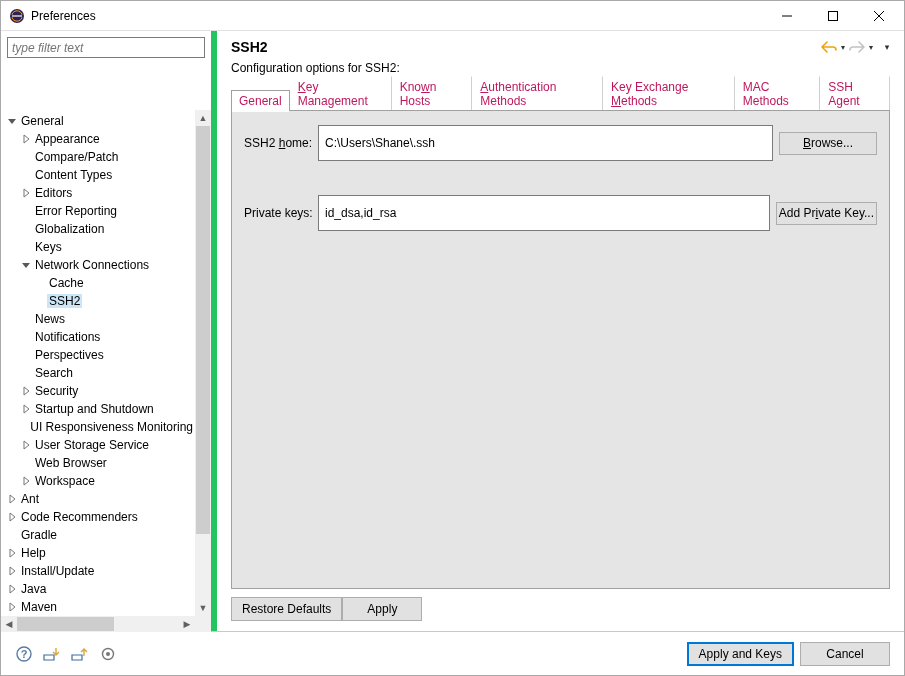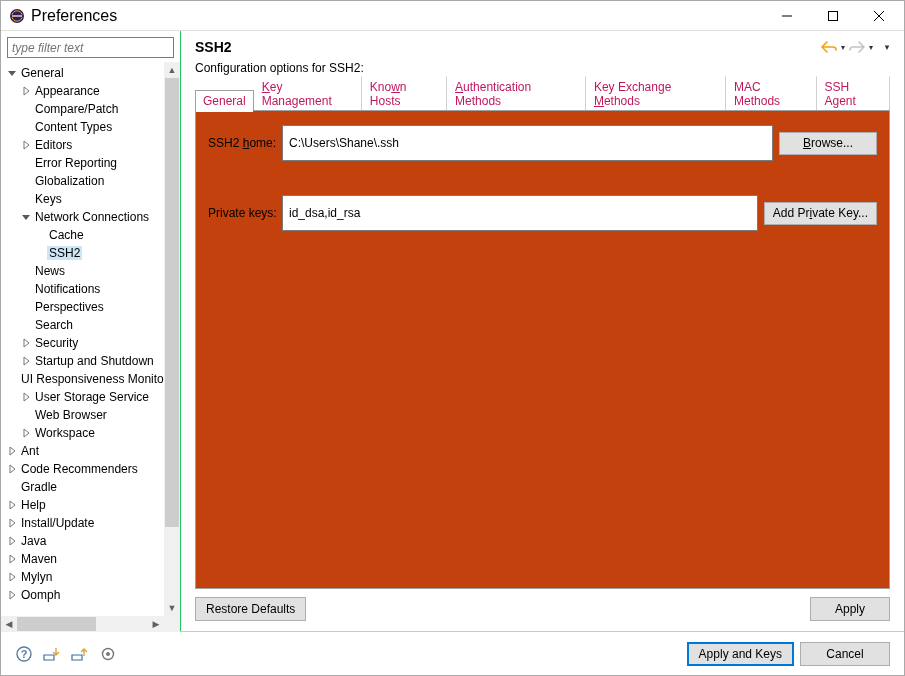--- a/index.html
+++ b/index.html
@@ -19,35 +19,35 @@
     background: #fff;
   }
   .titlebar {
     height: 30px;
     display: flex; align-items: center;
     padding: 0 2px 0 8px;
     background: #fff;
     border-bottom: 1px solid #e0e0e0;
   }
   .titlebar .icon { width: 16px; height: 16px; margin-right: 6px; }
-  .titlebar .title { flex: 1; font-size: 16px; }
+  .titlebar .title { flex: 1; font-size: 12px; }
   .titlebar .winbtns { display: flex; }
   .winbtn {
     width: 46px; height: 29px;
     display: flex; align-items: center; justify-content: center;
     font-family: "Segoe UI Symbol", sans-serif;
     font-size: 10px;
   }
   .body {
     flex: 1; display: flex; min-height: 0;
   }
   .sidebar {
-    width: 180px;
-    border-right: 1px solid #22c55e;
-    display: flex; flex-direction: column;
+    width: 216px;
+    border-right: 6px solid #22c55e;
+    display: flex; flex-direction: column; gap: 48px;
   }
   .filter-wrap { padding: 6px 6px 4px 6px; }
   .filter {
     width: 100%; height: 21px;
     border: 1px solid #7a7a7a;
     padding: 2px 4px;
     font-style: italic;
     color: #6d6d6d;
     font-size: 12px;
   }
@@ -133,45 +133,45 @@
   }
   .tab.sel::after{
     content:""; position:absolute; left:0; right:0; bottom:-1px; height:1px; background:#fff;
   }
   .tab:not(.sel) { border-right:1px solid #d0d0d0; }
   .tab .mn { text-decoration: underline; }
   .tabpage {
     border:1px solid #a0a0a0; border-top:none;
     flex:1; min-height:0;
     padding: 14px 12px;
-    background:#c2410c;
+    background:#e5e5e5;
   }
   .form-row { display:flex; align-items:center; margin-bottom: 34px; }
   .form-row:last-child { margin-bottom:16px; }
   .form-row label { width: 74px; }
   .form-row label .mn { text-decoration: underline; }
   .form-row input[type=text] {
     flex:1; height:36px;
     border:1px solid #7a7a7a;
     padding: 2px 6px;
     font-size:12px;
   }
   .form-row button {
     margin-left:6px;
     height:23px;
     min-width:98px;
     background:#e1e1e1;
     border:1px solid #adadad;
     font-size:12px;
-    padding: 0 8px;
+    padding: 0 2px;
     cursor:default;
   }
   .form-row button .mn { text-decoration:underline; }
   .footer1 {
-    display:flex; justify-content:space-between; gap:6px;
+    display:flex; justify-content:flex-start; 
     padding: 8px 14px 10px 14px;
   }
   .footer1 button, .footer2 button {
     height:24px;
     background:#e1e1e1;
     border:1px solid #adadad;
     font-size:12px;
     padding:0 10px;
     min-width:80px;
     cursor:default;

